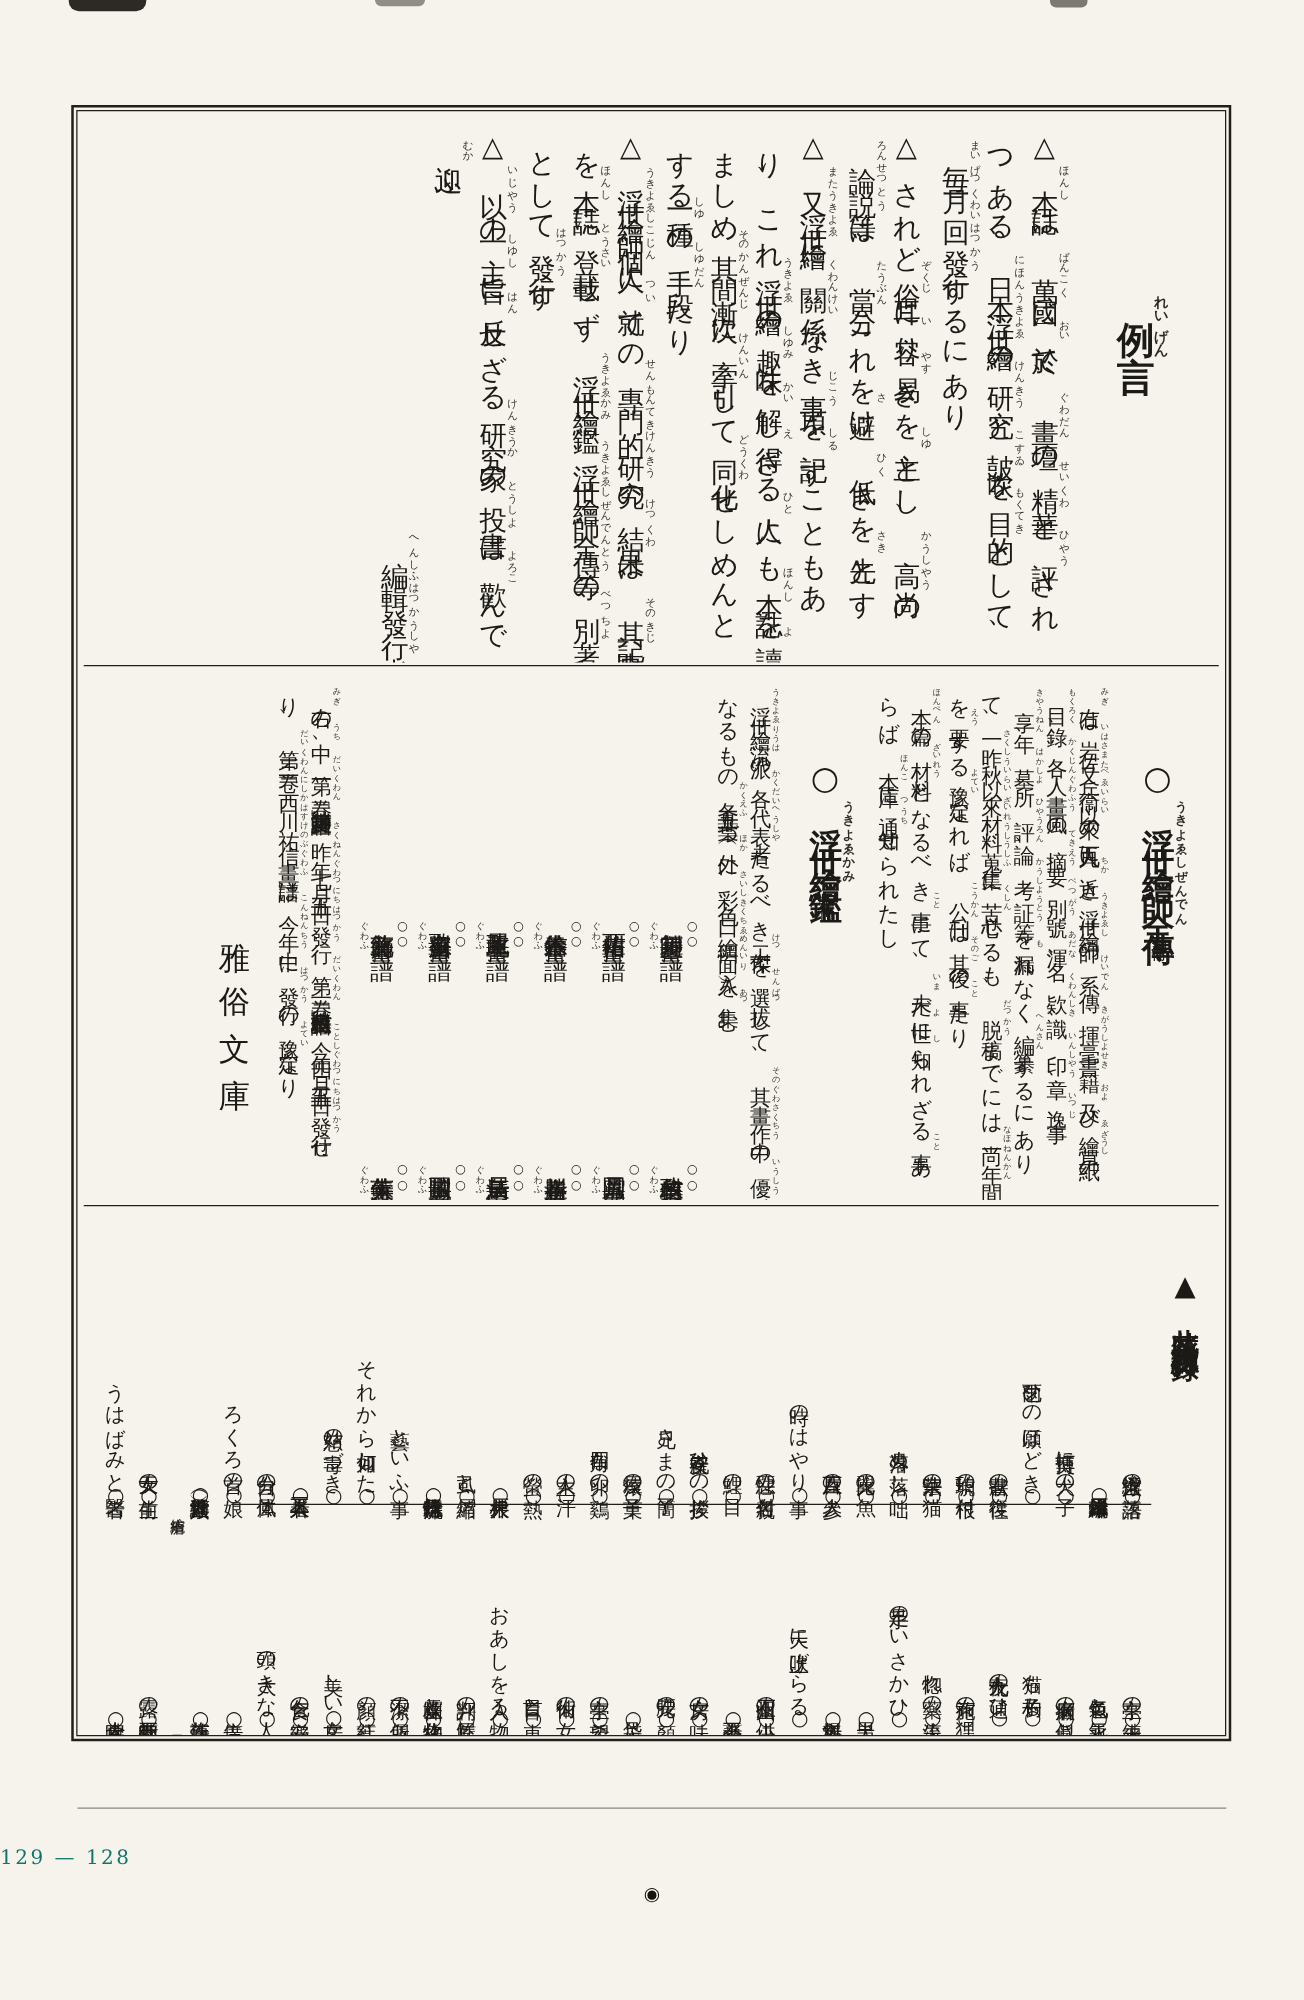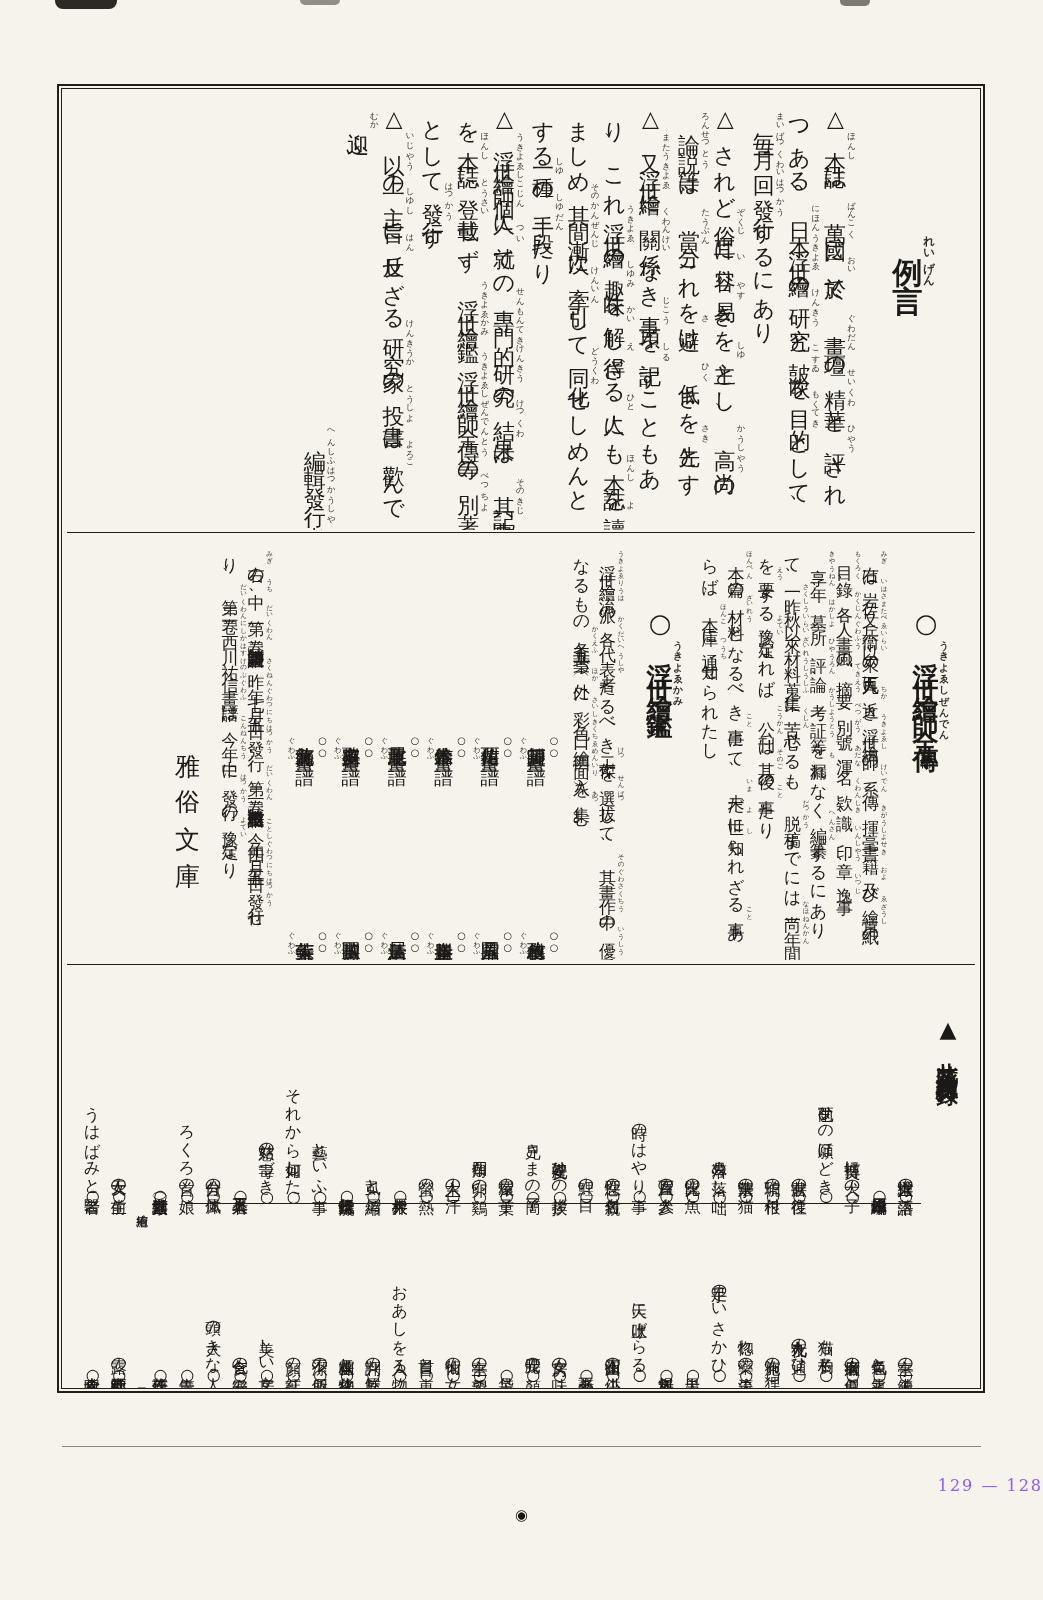--- a/index.html
+++ b/index.html
@@ -67,22 +67,22 @@
   .cat-divider{position:absolute;top:56%;left:112px;right:2px;border-top:1.5px solid #221f1b;}
   .cat-cell{writing-mode:vertical-rl;text-orientation:mixed;font-size:16px;line-height:1.35;
     justify-self:center;padding-top:4px;overflow:visible;white-space:nowrap;}
   .cat-cell.row2{padding-top:12px;}
   .cat-cell .note{font-size:12px;padding-top:46px;line-height:1.2;}
   .cat-header{writing-mode:vertical-rl;text-orientation:mixed;font-size:22px;font-weight:bold;
     margin:0 6px 0 10px;padding-top:48px;letter-spacing:3px;}
 
   
   .foot-rule{position:absolute;left:62px;right:62px;top:1446px;border-top:1px solid #8a857c;}
-  .page-numbers{position:absolute;left:0;right:0;top:1476px;text-align:right;
-    font-size:16px;letter-spacing:2px;color:#8b5cf6;}
+  .page-numbers{position:absolute;left:0;right:0;top:1476px;text-align:left;
+    font-size:16px;letter-spacing:2px;color:#0f766e;}
   .foot-mark{position:absolute;left:0;right:0;top:1506px;text-align:center;font-size:15px;color:#17140f;}
 </style>
 </head>
 <body>
 
 <div class="pagewrap">
   <div class="smudge s1"></div>
   <div class="smudge s2"></div>
   <div class="smudge s3"></div>
 

